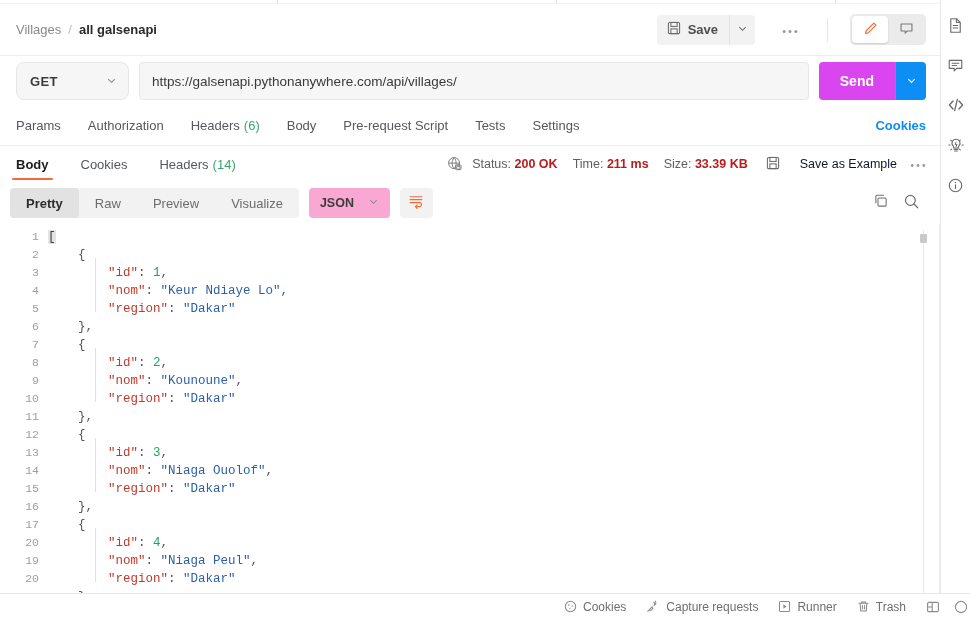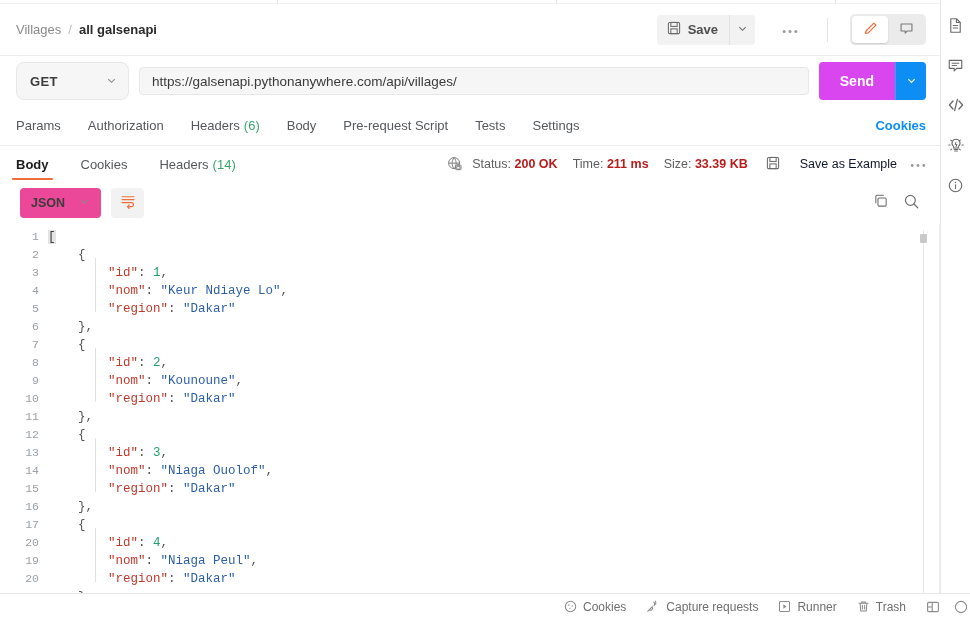--- a/index.html
+++ b/index.html
@@ -79,21 +79,21 @@
     display: flex; align-items: center; gap: 10px;
     padding: 0 14px 0 16px; background: #fff;
   }
   .method {
     width: 113px; height: 38px; background: #f6f6f6; border: 1px solid #e7e7e7;
     border-radius: 8px; display: flex; align-items: center; justify-content: space-between;
     padding: 0 11px 0 13px; cursor: pointer;
   }
   .method-label { font-size: 13px; font-weight: bold; color: #3c3c3c; letter-spacing: .3px; }
   .urlbox {
-    flex: 1; height: 28px; background: #f6f6f6; border: 1px solid #e7e7e7; border-radius: 4px;
+    flex: 1; height: 38px; background: #f6f6f6; border: 1px solid #e7e7e7; border-radius: 4px;
     display: flex; align-items: center; padding: 0 12px;
   }
   .urlbox span { font-size: 13.5px; color: #3a3a3a; font-family: "Liberation Sans", sans-serif; }
   .sendgrp { display: flex; align-items: stretch; height: 38px; border-radius: 4px; overflow: hidden; }
   .btn-send {
     background: #d946ef; border: none; color: #fff; font-weight: bold; font-size: 14px;
     padding: 0 21px; height: 38px; cursor: pointer; font-family: "Liberation Sans", sans-serif;
   }
   .btn-send-caret {
     background: #0d8ef5; border: none; border-left: 1px solid #35a1f7; width: 31px; height: 38px;
@@ -151,21 +151,21 @@
     display: flex; align-items: center; padding: 0 14px 0 10px; background: #fff;
   }
   .seg { display: flex; align-items: center; background: #f2f2f2; border-radius: 4px; height: 30px; padding: 0; }
   .seg-btn {
     font-size: 13px; color: #6c6c6c; padding: 0 16px; height: 30px;
     display: flex; align-items: center; border-radius: 4px; cursor: pointer; background: transparent;
     border: none; font-family: "Liberation Sans", sans-serif;
   }
   .seg-btn.active { background: #e2e2e2; color: #2c2c2c; font-weight: bold; }
   .jsonsel {
-    margin-left: 10px; height: 30px; background: #ec4899; border-radius: 4px;
+    margin-left: 10px; height: 30px; background: #f9a8d4; border-radius: 4px;
     display: flex; align-items: center; gap: 14px; padding: 0 11px; cursor: pointer;
   }
   .jsonsel span { font-size: 12.5px; font-weight: bold; color: #3c3c3c; }
   .wrapbtn {
     margin-left: 10px; width: 33px; height: 30px; background: #f2f2f2; border-radius: 4px;
     display: flex; align-items: center; justify-content: center; cursor: pointer; color: #f26b3a;
   }
   .fmtrow .sp { flex: 1; }
   .fmt-icon { width: 30px; height: 30px; display: flex; align-items: center; justify-content: center; color: #6f6f6f; cursor: pointer; }
 
@@ -376,20 +376,26 @@
           <svg width="16" height="5" viewBox="0 0 16 5" fill="#9a9a9a">
               <circle cx="2.2" cy="2.5" r="1.4"></circle>
               <circle cx="8" cy="2.5" r="1.4"></circle>
               <circle cx="13.8" cy="2.5" r="1.4"></circle>
             </svg>
         </span>
       </div>
     </div>
 
     <div class="fmtrow">
+      <div class="seg">
+        <button class="seg-btn active">Pretty</button>
+        <button class="seg-btn">Raw</button>
+        <button class="seg-btn">Preview</button>
+        <button class="seg-btn">Visualize</button>
+      </div>
       <div class="jsonsel">
         <span>JSON</span>
         <span>
           <svg width="11" height="11" viewBox="0 0 12 12" fill="none" stroke="#8a8a8a" stroke-width="1.1">
               <path d="M2.5 4.5L6 8l3.5-3.5"></path>
             </svg>
         </span>
       </div>
       <div class="wrapbtn">
         <span>

